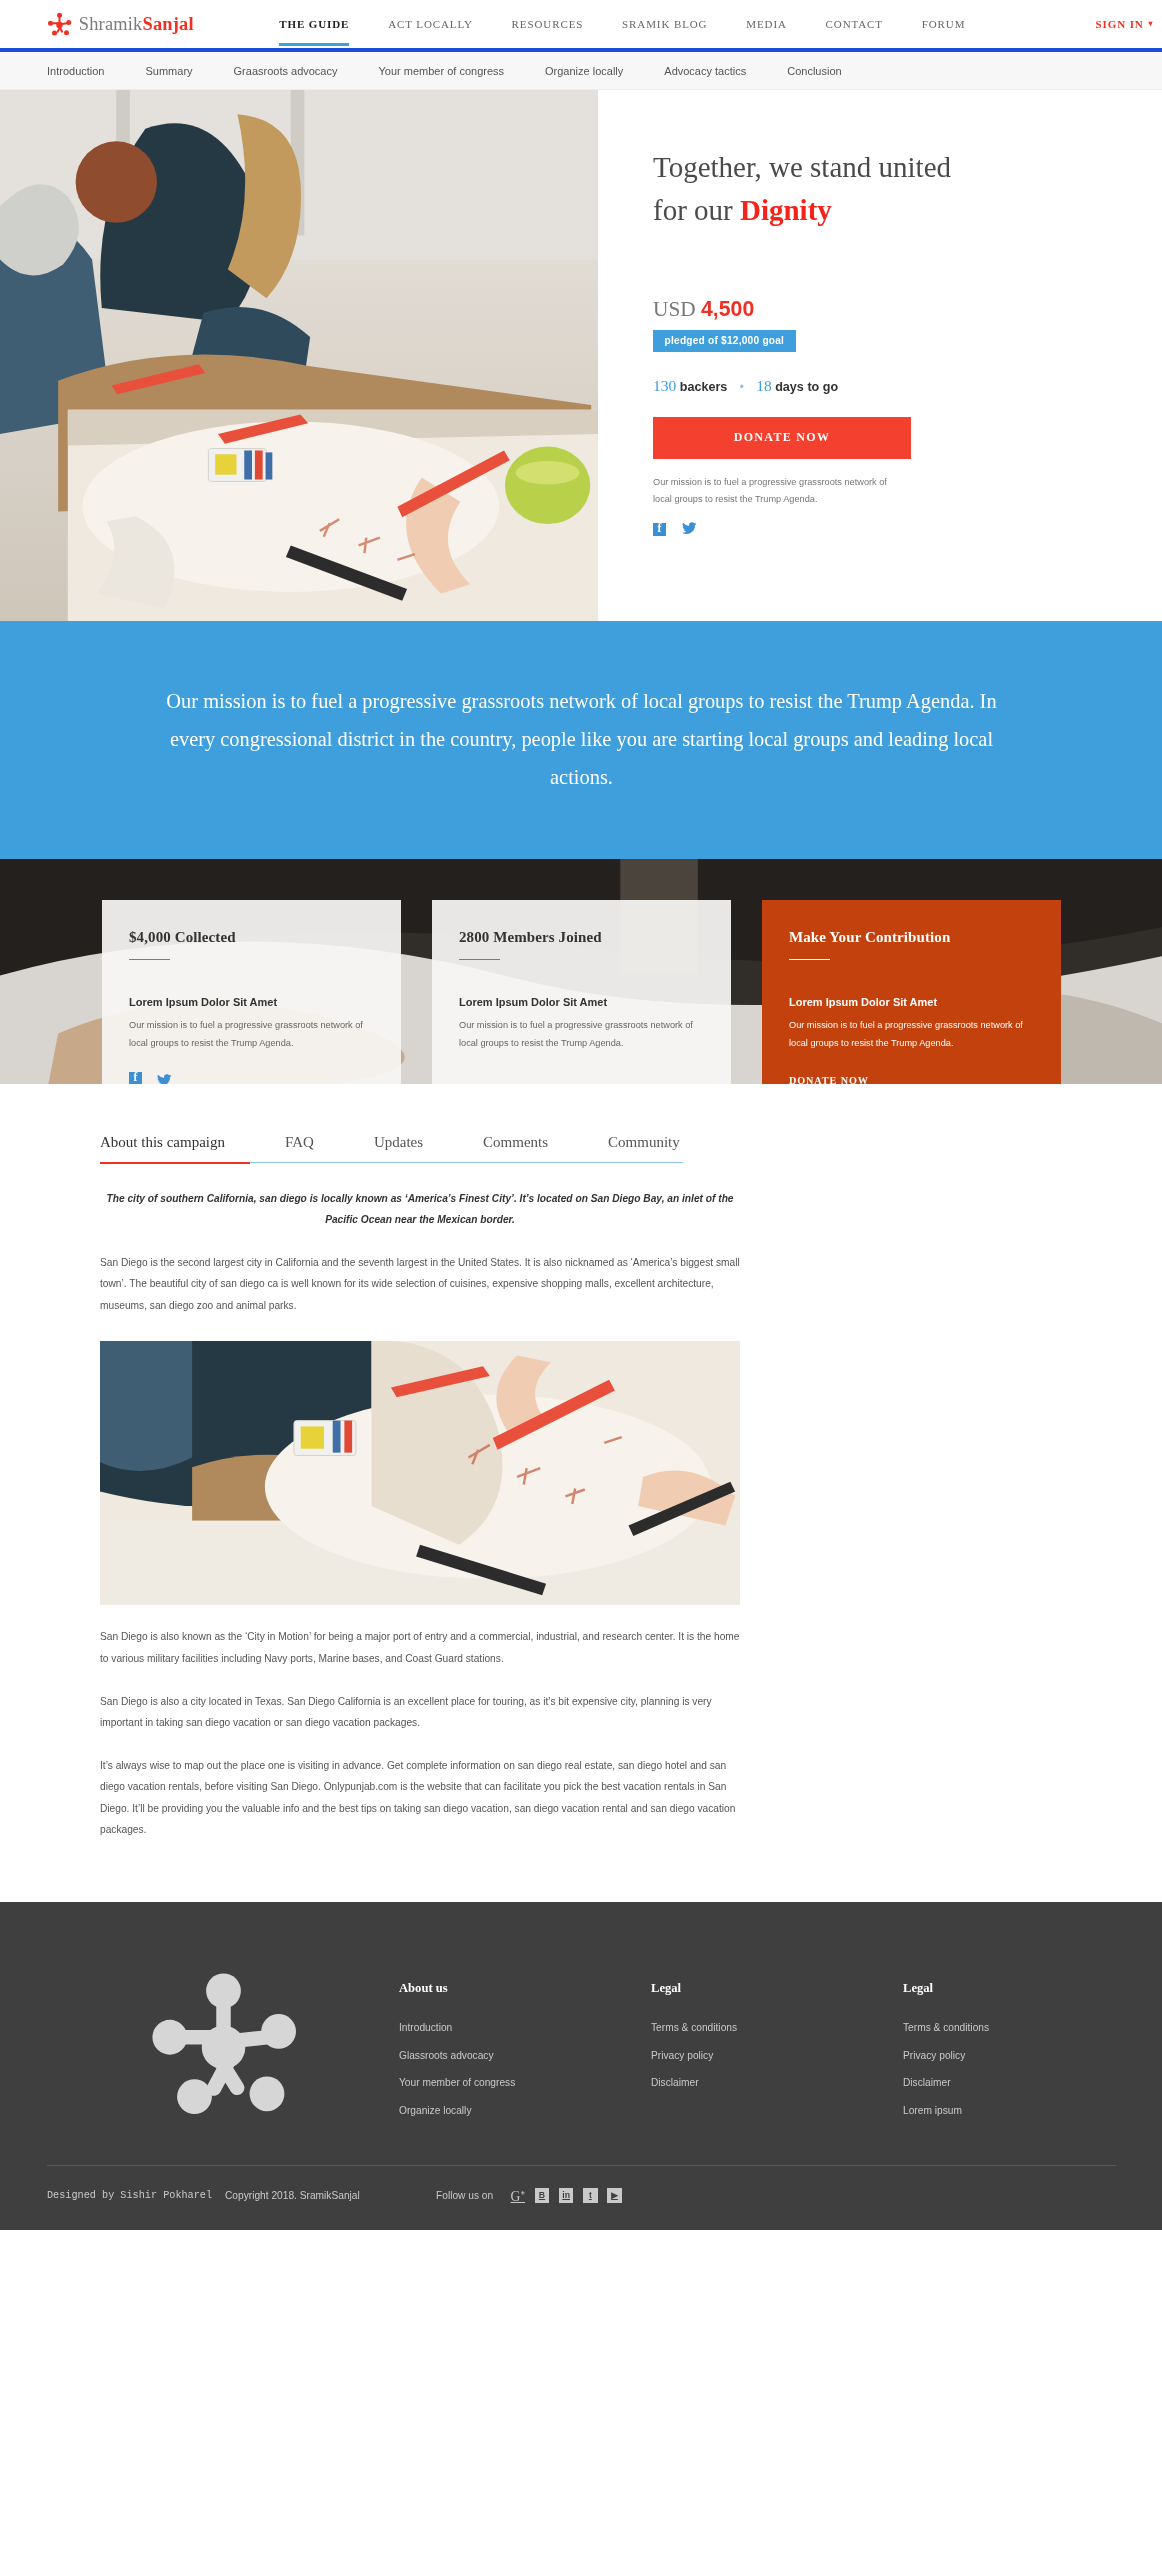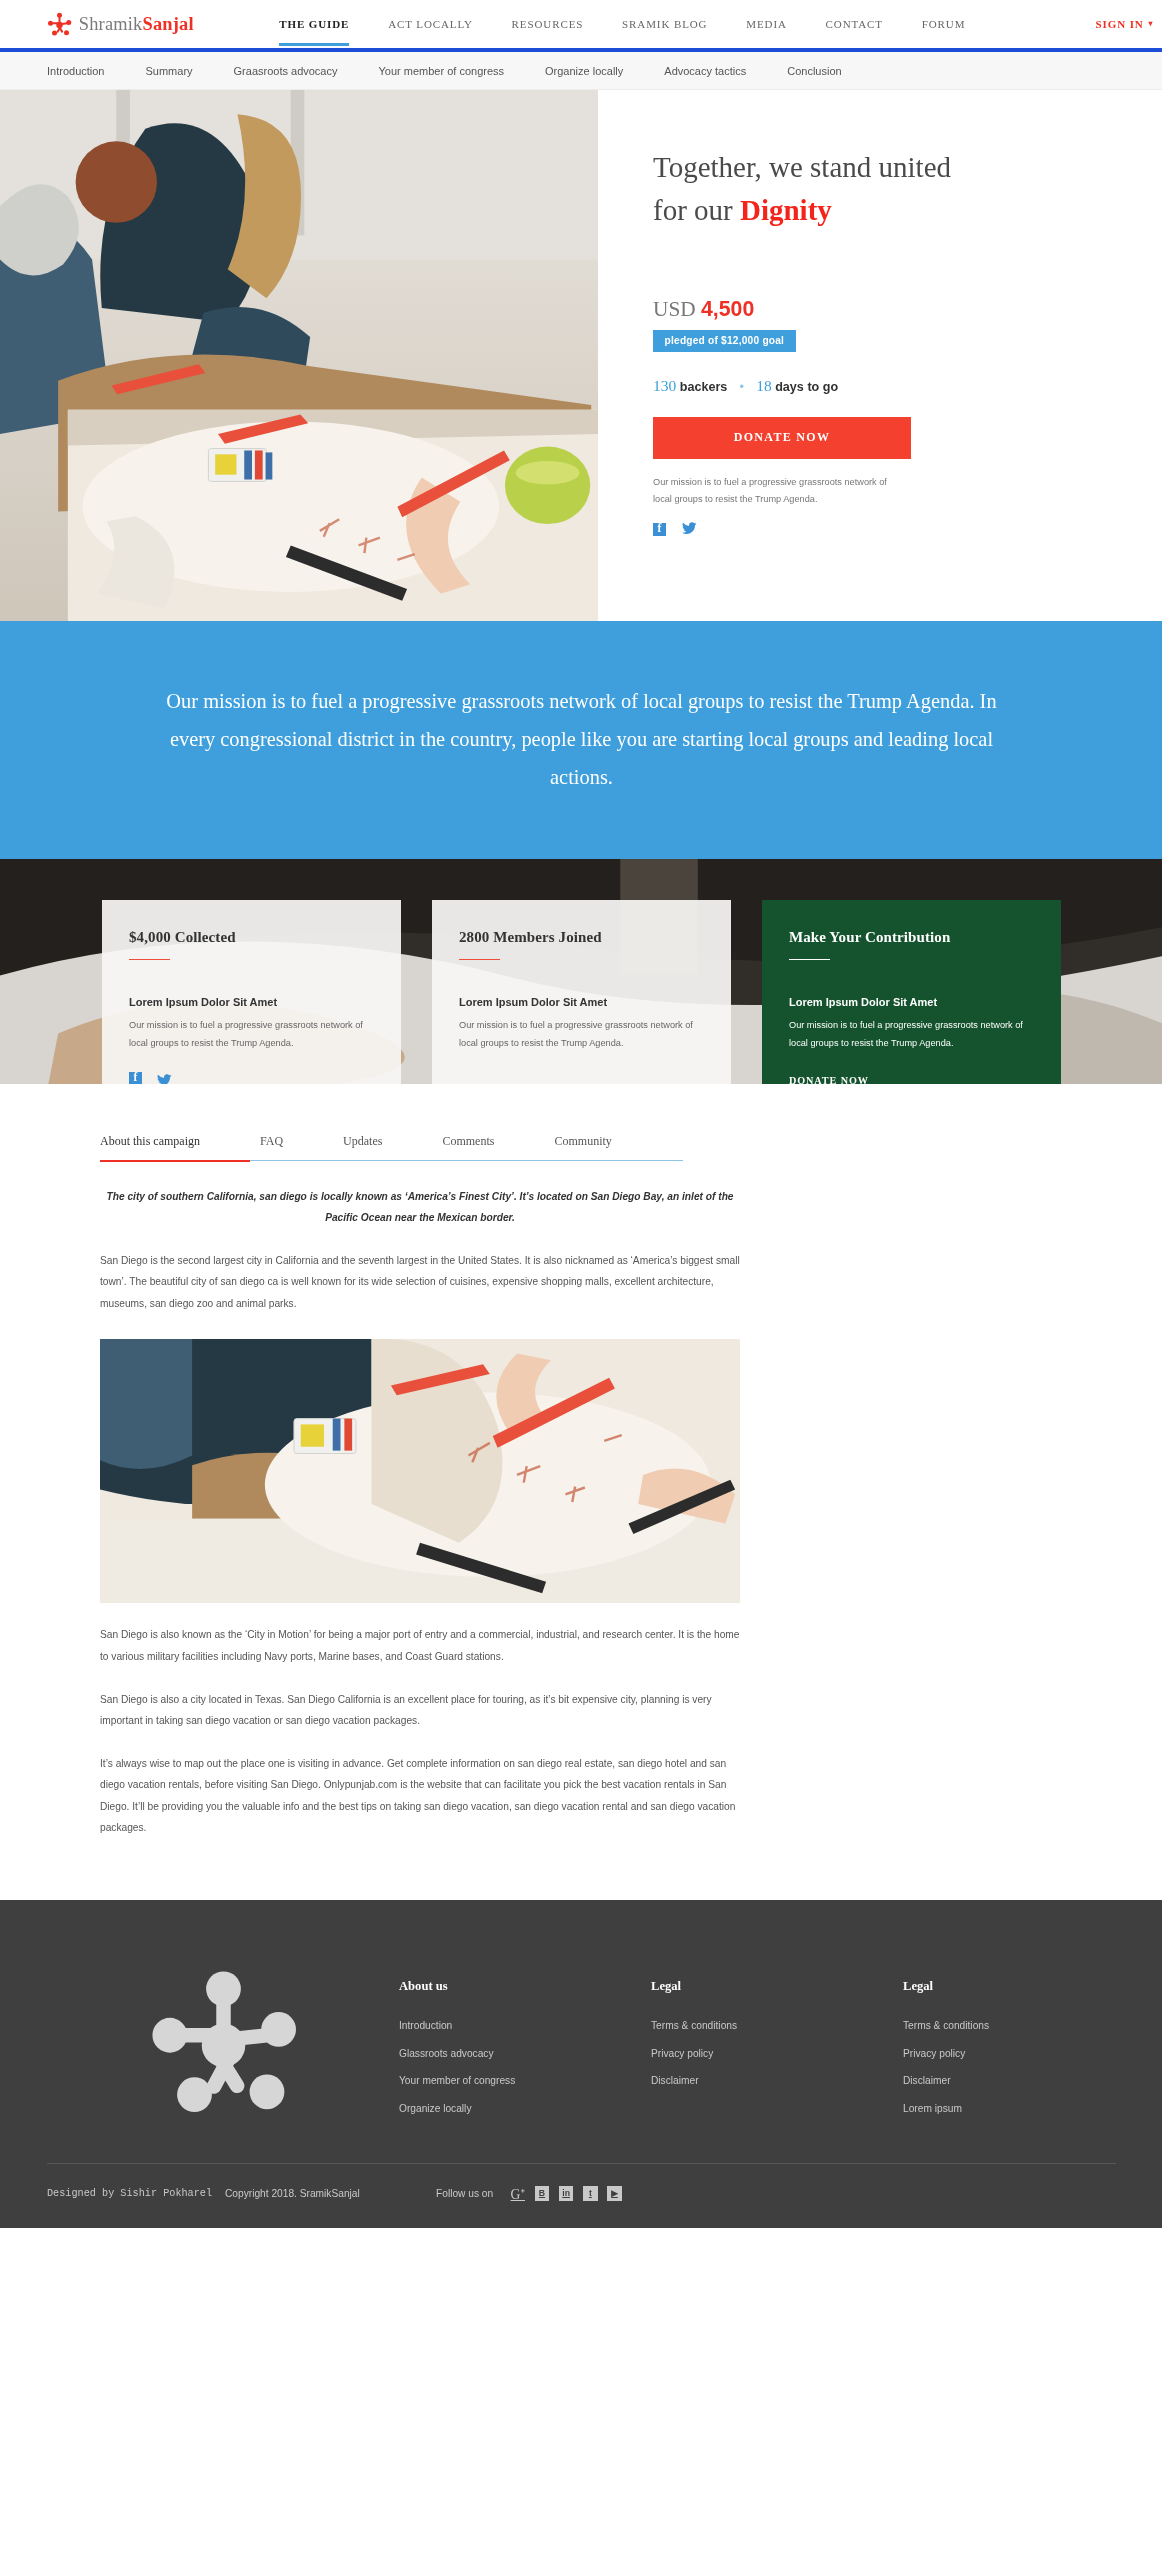--- a/index.html
+++ b/index.html
@@ -185,21 +185,21 @@
     display: flex; gap: 31px;
     z-index: 3;
   }
   .card {
     width: 304px;
     height: 252px;
     padding: 29px 27px 0 27px;
     position: relative;
   }
   .card.light { background: rgba(247,246,244,0.93); }
-  .card.red { background: #14532d; }
+  .card.red { background: #c2410c; }
   .card h3 {
     font-family: "Liberation Serif", serif;
     font-size: 15px;
     font-weight: bold;
     color: #333;
     letter-spacing: 0.1px;
   }
   .card.red h3 { color: #fff; }
   .card .rule { width: 41px; height: 1.9px; background: #f04e3c; margin-top: 12.6px; }
   .card.red .rule { background: #ffffff; }
@@ -233,21 +233,21 @@
   
   .content { padding: 50px 0 62px 100px; background: #fff; }
   .tabs {
     display: flex;
     width: 583px;
     border-bottom: 1.9px solid #8fc6e8;
     position: relative;
   }
   .tabs a {
     font-family: "Liberation Serif", serif;
-    font-size: 12px;
+    font-size: 15px;
     color: #555;
     text-decoration: none;
     padding: 0 0 10.7px 0;
     margin-right: 60px;
     white-space: nowrap;
   }
   .tabs a:last-child { margin-right: 0; }
   .tabs a.active { color: #333; }
   .tabs a.active::after {
     content: "";

